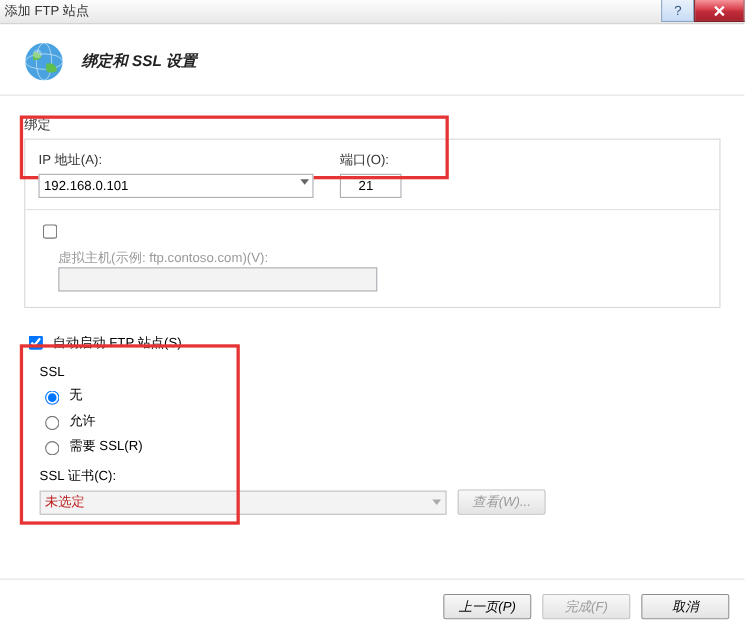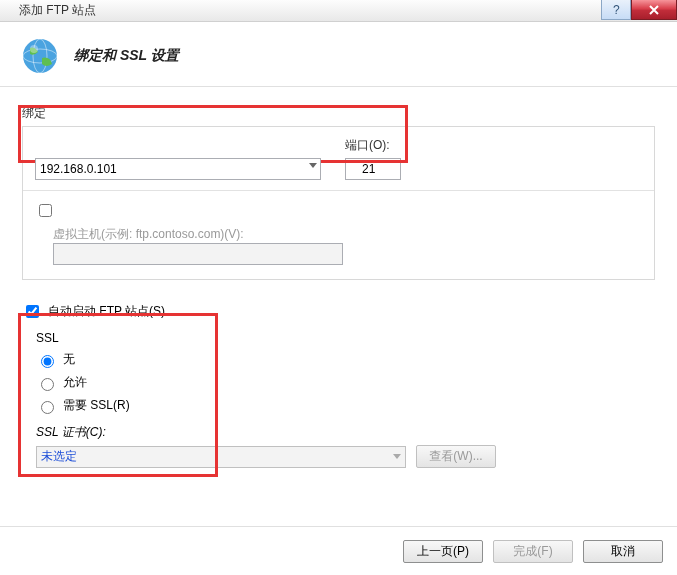--- a/index.html
+++ b/index.html
@@ -1,18 +1,18 @@
 <!DOCTYPE html>
 <html><head>
 <meta charset="utf-8">
 <style>
 * { box-sizing: border-box; font-family: "Microsoft YaHei", "Segoe UI", Tahoma, sans-serif; font-size: 12px; }
 body { margin: 0; background: #fff; width: 677px; height: 575px; overflow: hidden; }
 
-.titlebar { height: 22px; background: linear-gradient(#fdfdfd, #e8e8e8); border-bottom: 1px solid #d0d0d0; display: flex; align-items: center; padding-left: 19px; position: relative; }
+.titlebar { height: 22px; background: linear-gradient(#fdfdfd, #e8e8e8); border-bottom: 1px solid #d0d0d0; display: flex; align-items: center; padding-left: 4px; position: relative; }
 .titlebar-text { color: #333; font-size: 12px; }
 .win-buttons { position: absolute; right: 0; top: 0; display: flex; }
 .win-btn { width: 30px; height: 20px; display: flex; align-items: center; justify-content: center; }
 .win-help { background: linear-gradient(#e9f1fb, #c7dcf6); border: 1px solid #8ba7c6; border-top: none; }
 .win-help svg { width: 10px; height: 10px; }
 .win-close { background: linear-gradient(#f6949a, #d9404c 45%, #c12d3a 55%, #a81f2c); border: 1px solid #7a1c24; border-top: none; width: 46px; }
 .win-close svg { width: 10px; height: 10px; stroke: #fff; stroke-width: 2; }
 
 .header { display: flex; align-items: center; padding: 14px 20px 10px; font-style: italic; }
 .globe { width: 40px; height: 40px; margin-right: 14px; }
@@ -23,47 +23,47 @@
 .content { padding: 18px 22px 0; position: relative; }
 
 .group-label { color: #333; margin-bottom: 4px; font-size: 12px; }
 
 .panel { border: 1px solid #d8d8d8; padding: 10px 12px 14px; background: #fff; }
 .panel-inner-hr { border: none; border-top: 1px solid #e2e2e2; margin: 10px -12px; }
 
 .row { display: flex; gap: 24px; align-items: flex-end; }
 .field { display: flex; flex-direction: column; }
 .field label { color: #333; margin-bottom: 4px; }
-.combo { position: relative; width: 286px; }
+.combo { position: relative; width: 250px; }
 .combo input { width: 100%; height: 22px; border: 1px solid #abadb3; padding: 2px 20px 2px 4px; background: #fff; }
 .combo .arrow { position: absolute; right: 4px; top: 5px; width: 0; height: 0; border-left: 4px solid transparent; border-right: 4px solid transparent; border-top: 5px solid #666; pointer-events: none; }
 .text-input { width: 56px; height: 22px; border: 1px solid #abadb3; padding: 2px 16px; }
 .text-input-wide { width: 290px; }
 
 .checkbox-row { display: flex; align-items: center; gap: 6px; margin-top: 4px; }
 .checkbox-row input[type=checkbox] { width: 13px; height: 13px; }
 .indent { margin-left: 18px; }
 .disabled-label { color: #9a9a9a; }
 input:disabled { background: #f3f3f3; color: #999; }
 
 .redbox { position: absolute; border: 3px solid #e63333; pointer-events: none; }
 .redbox1 { left: 18px; top: 18px; width: 390px; height: 58px; }
 .redbox2 { left: 18px; top: 226px; width: 200px; height: 164px; }
 
 .ssl-group { margin-top: 10px; }
 .ssl-title { margin: 4px 0 6px 14px; }
 .radio-row { display: flex; align-items: center; gap: 6px; margin: 6px 0 6px 14px; }
 .radio-row input { width: 13px; height: 13px; }
-.ssl-cert-label { margin: 10px 0 4px 14px; font-style: italic; }
+.ssl-cert-label { margin: 10px 0 4px 14px; }
 
 .cert-row { display: flex; align-items: center; gap: 10px; margin-left: 14px; }
-.select-disabled { width: 370px; height: 22px; border: 1px solid #c0c0c0; background: #f3f3f3; display: flex; align-items: center; justify-content: space-between; padding: 0 4px; color: #1d4ed8; }
+.select-disabled { width: 370px; height: 22px; border: 1px solid #c0c0c0; background: #f3f3f3; display: flex; align-items: center; justify-content: space-between; padding: 0 4px; color: #b91c1c; }
 .select-disabled .arrow { width: 0; height: 0; border-left: 4px solid transparent; border-right: 4px solid transparent; border-top: 5px solid #aaa; }
 
-.btn { height: 23px; min-width: 80px; border: 1px solid #8e8f8f; background: linear-gradient(#f8f8f8, #e4e4e4); padding: 0 12px; cursor: pointer; border-radius: 2px; }
+.btn { height: 23px; min-width: 80px; border: 1px solid #8e8f8f; background: linear-gradient(#f8f8f8, #e4e4e4); padding: 0 12px; cursor: pointer; border-radius: 2px; font-style: italic; }
 .btn-disabled { color: #9a9a9a; border-color: #c0c0c0; cursor: default; }
 .btn-default { border: 1px solid #3c7fb1; box-shadow: 0 0 0 1px #a7d9f5 inset; }
 
 .button-bar { position: absolute; bottom: 12px; right: 14px; display: flex; gap: 10px; }
 
 .bottom-divider { position: absolute; left: 0; right: 0; bottom: 48px; height: 1px; background: #e0e0e0; }
 </style>
 </head>
 <body>
 
@@ -99,20 +99,21 @@
 
 <div class="content">
 
   <div class="redbox redbox1"></div>
   <div class="redbox redbox2"></div>
 
   <div class="group-label">绑定</div>
   <div class="panel">
     <div class="row">
       <div class="field">
+        <label>IP 地址(A):</label>
         <div class="combo">
           <input type="text" value="192.168.0.101" style="">
           <div class="arrow"></div>
         </div>
       </div>
       <div class="field">
         <label>端口(O):</label>
         <input class="text-input" type="text" value="21" style="">
       </div>
     </div>

